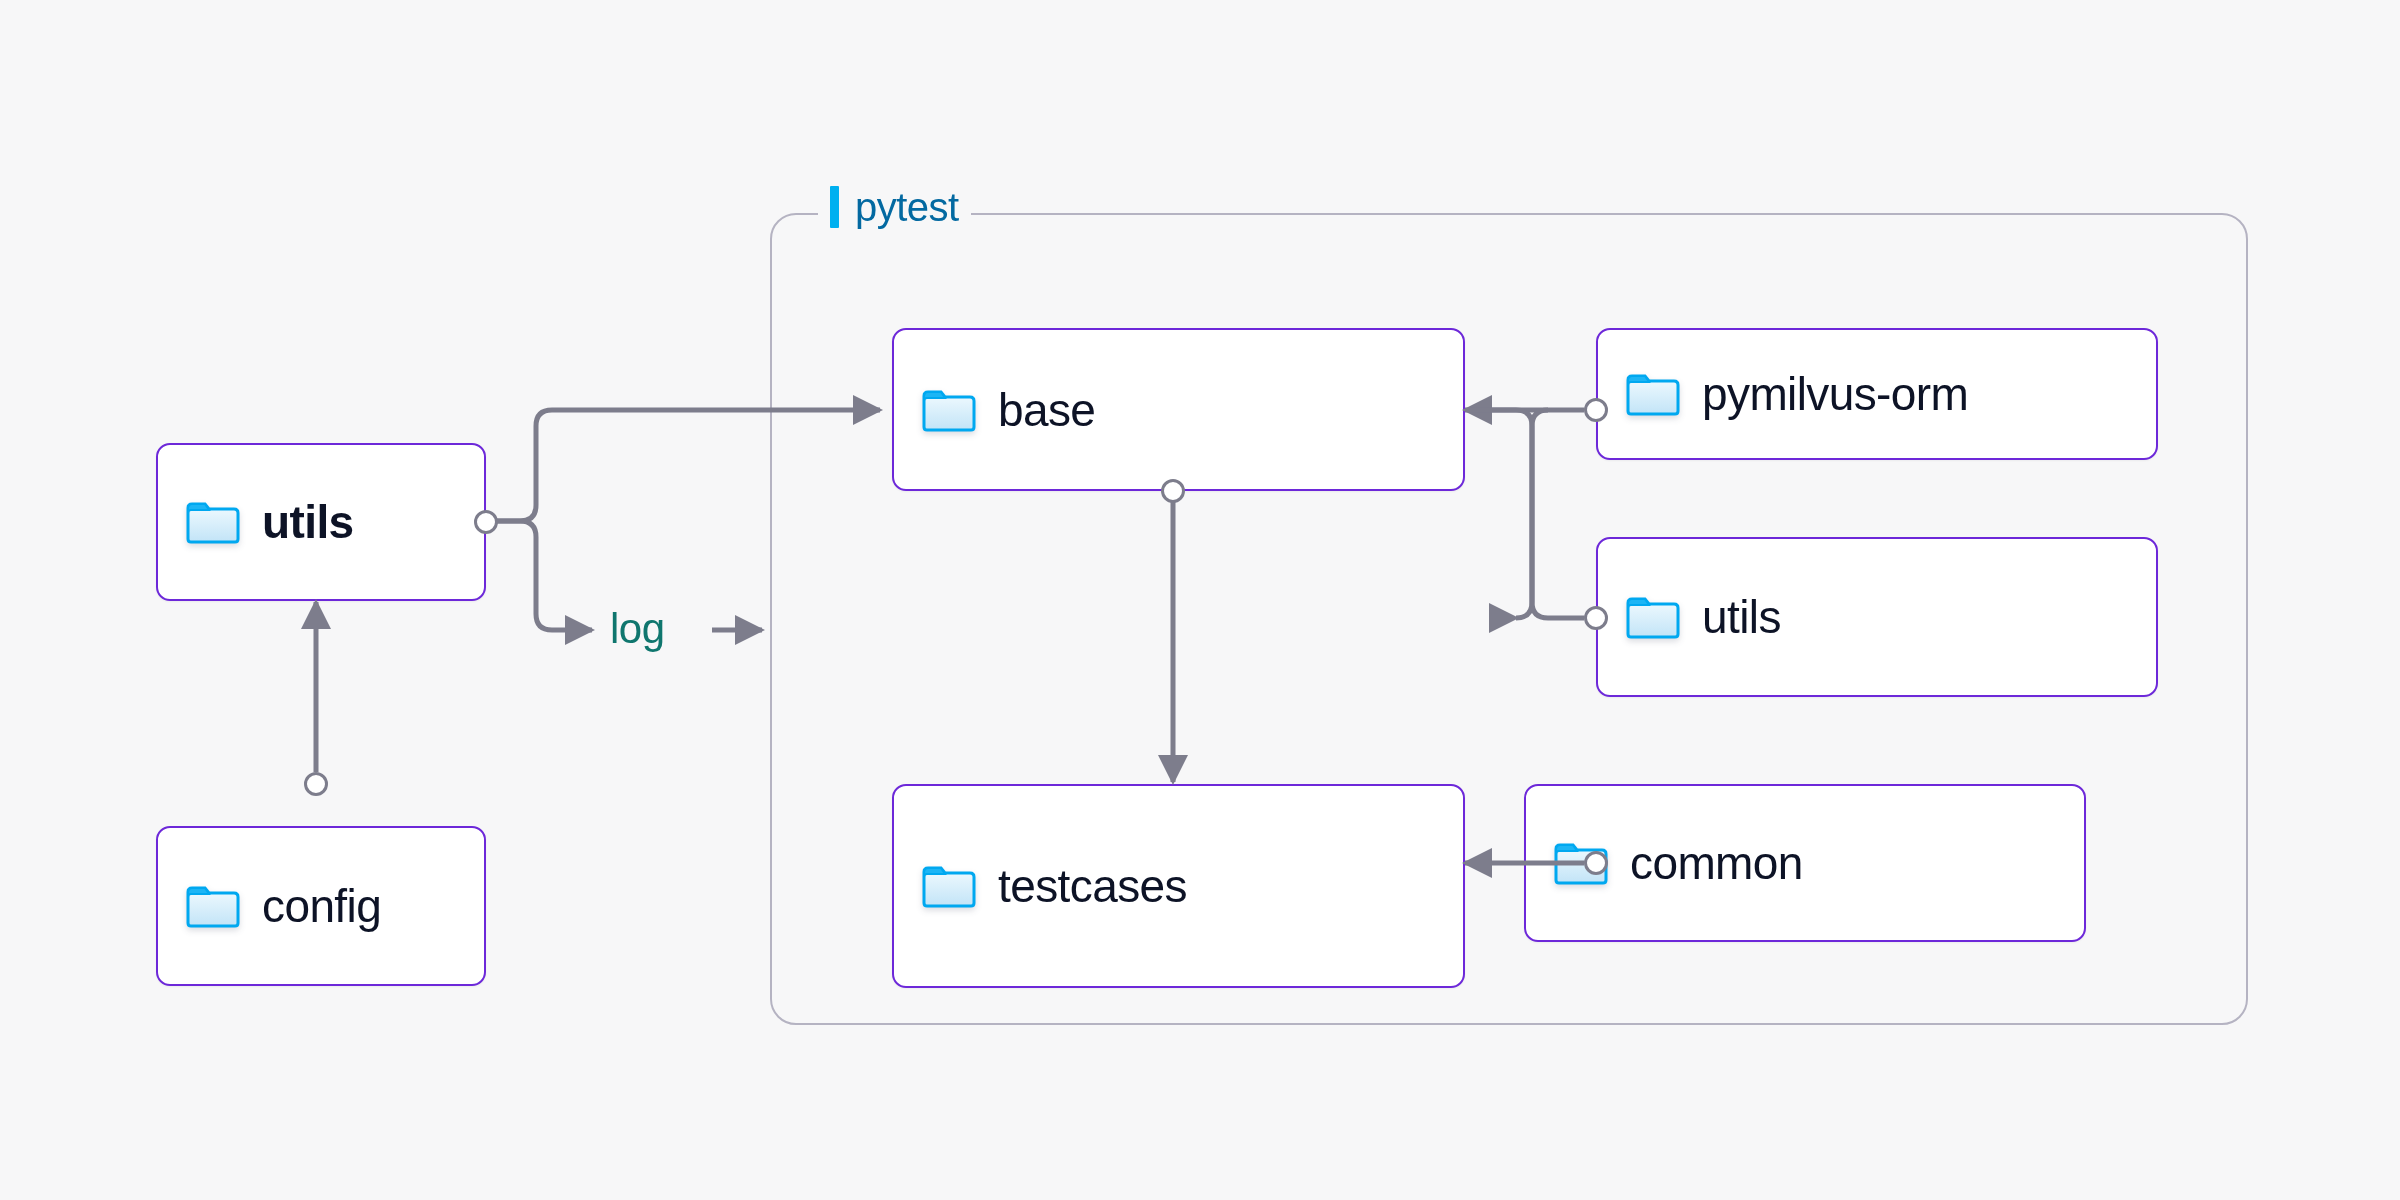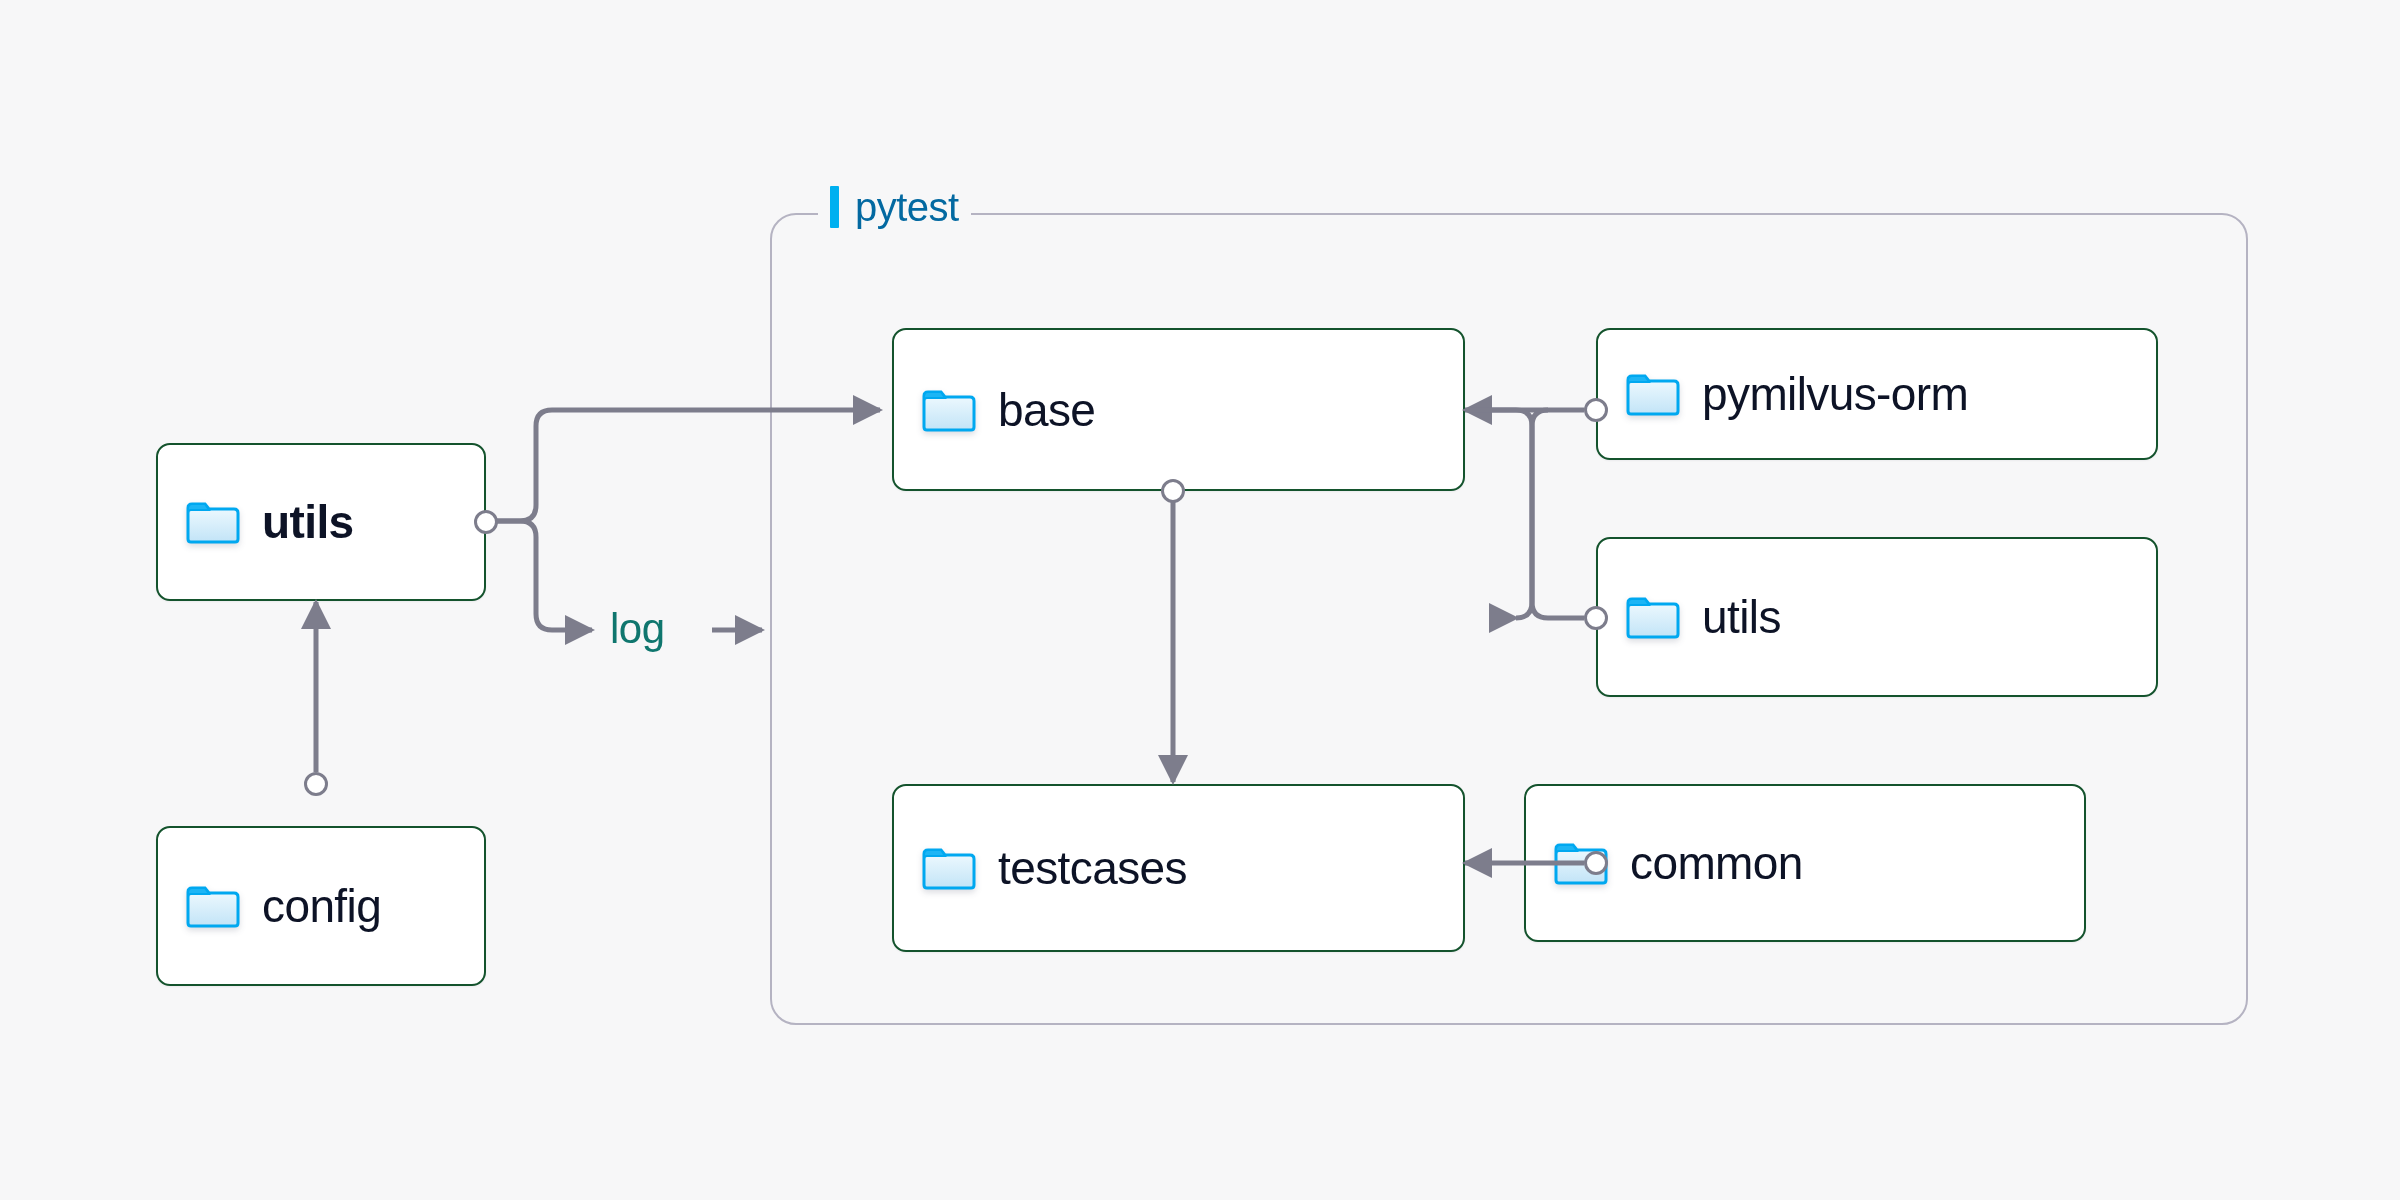--- a/index.html
+++ b/index.html
@@ -48,21 +48,21 @@
     letter-spacing: -0.5px;
     line-height: 1;
     white-space: nowrap;
   }
 
   
   .node {
     position: absolute;
     box-sizing: border-box;
     background: #ffffff;
-    border: 2px solid #14532d;
+    border: 2px solid #6d28d9;
     border-radius: 14px;
     display: flex;
     align-items: center;
     padding-left: 28px;
     box-shadow: 0 1px 2px rgba(20,20,40,0.05);
   }
   .node-inner {
     display: flex;
     align-items: center;
     gap: 22px;
@@ -203,21 +203,21 @@
           </linearGradient>
         </defs>
         <path d="M2 8 Q2 4 6 4 L19 4 L23 9 L48 9 Q52 9 52 13 L52 39 Q52 42 49 42 L5 42 Q2 42 2 39 Z" fill="url(#fg-base)" stroke="#00a8f0" stroke-width="3"></path>
         <path d="M2 9 Q2 4 6 4 L19 4 L23 10 L5 10 Q2 10 2 13 Z" fill="#1cb5f5" stroke="#00a8f0" stroke-width="2"></path>
       </svg>
       <span class="node-label">base</span>
     </div>
   </div>
   <div class="handle" style="left:1161px; top:479px;"></div>
 
-  <div class="node" style="left:892px; top:784px; width:573px; height:168px;">
+  <div class="node" style="left:892px; top:784px; width:573px; height:204px;">
     <div class="node-inner">
       <svg class="folder-icon" viewBox="0 0 54 44">
         <defs>
           <linearGradient id="fg-testcases" x1="0" y1="0" x2="0" y2="1">
             <stop offset="0%" stop-color="#f2fbff"></stop>
             <stop offset="100%" stop-color="#c2e4f7"></stop>
           </linearGradient>
         </defs>
         <path d="M2 8 Q2 4 6 4 L19 4 L23 9 L48 9 Q52 9 52 13 L52 39 Q52 42 49 42 L5 42 Q2 42 2 39 Z" fill="url(#fg-testcases)" stroke="#00a8f0" stroke-width="3"></path>
         <path d="M2 9 Q2 4 6 4 L19 4 L23 10 L5 10 Q2 10 2 13 Z" fill="#1cb5f5" stroke="#00a8f0" stroke-width="2"></path>

